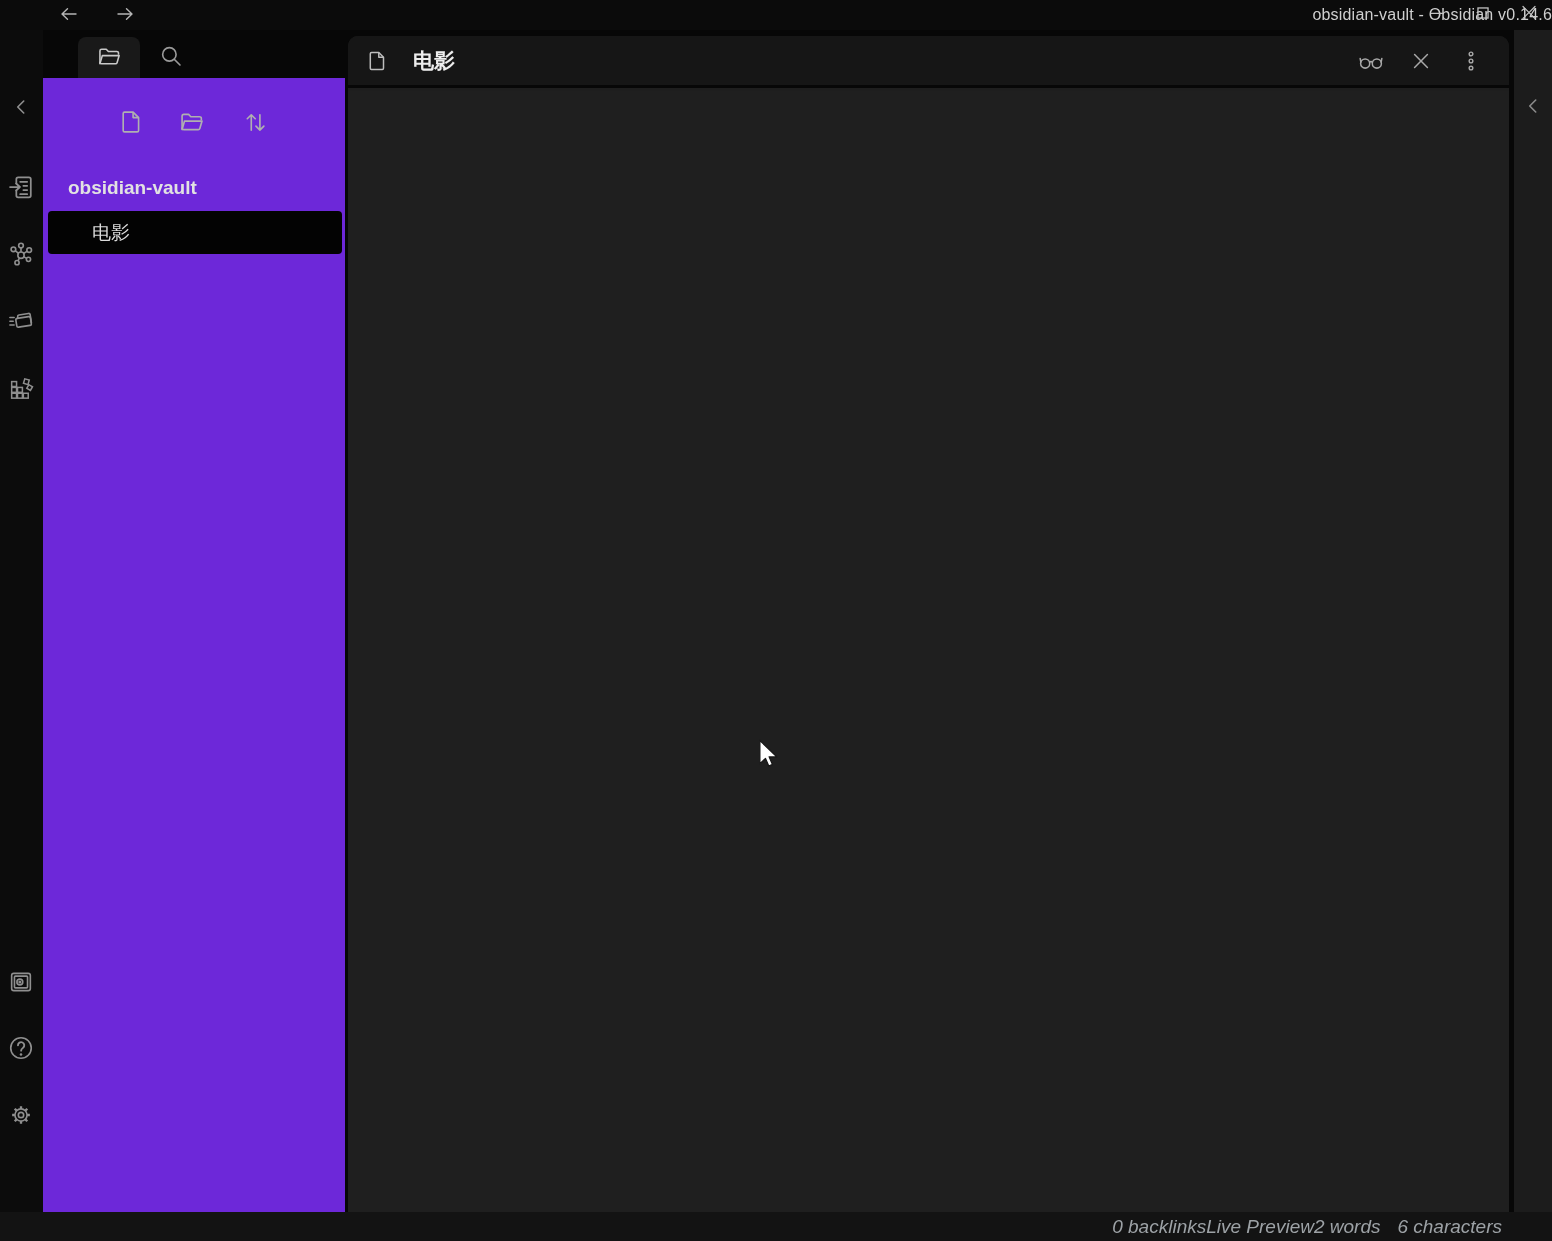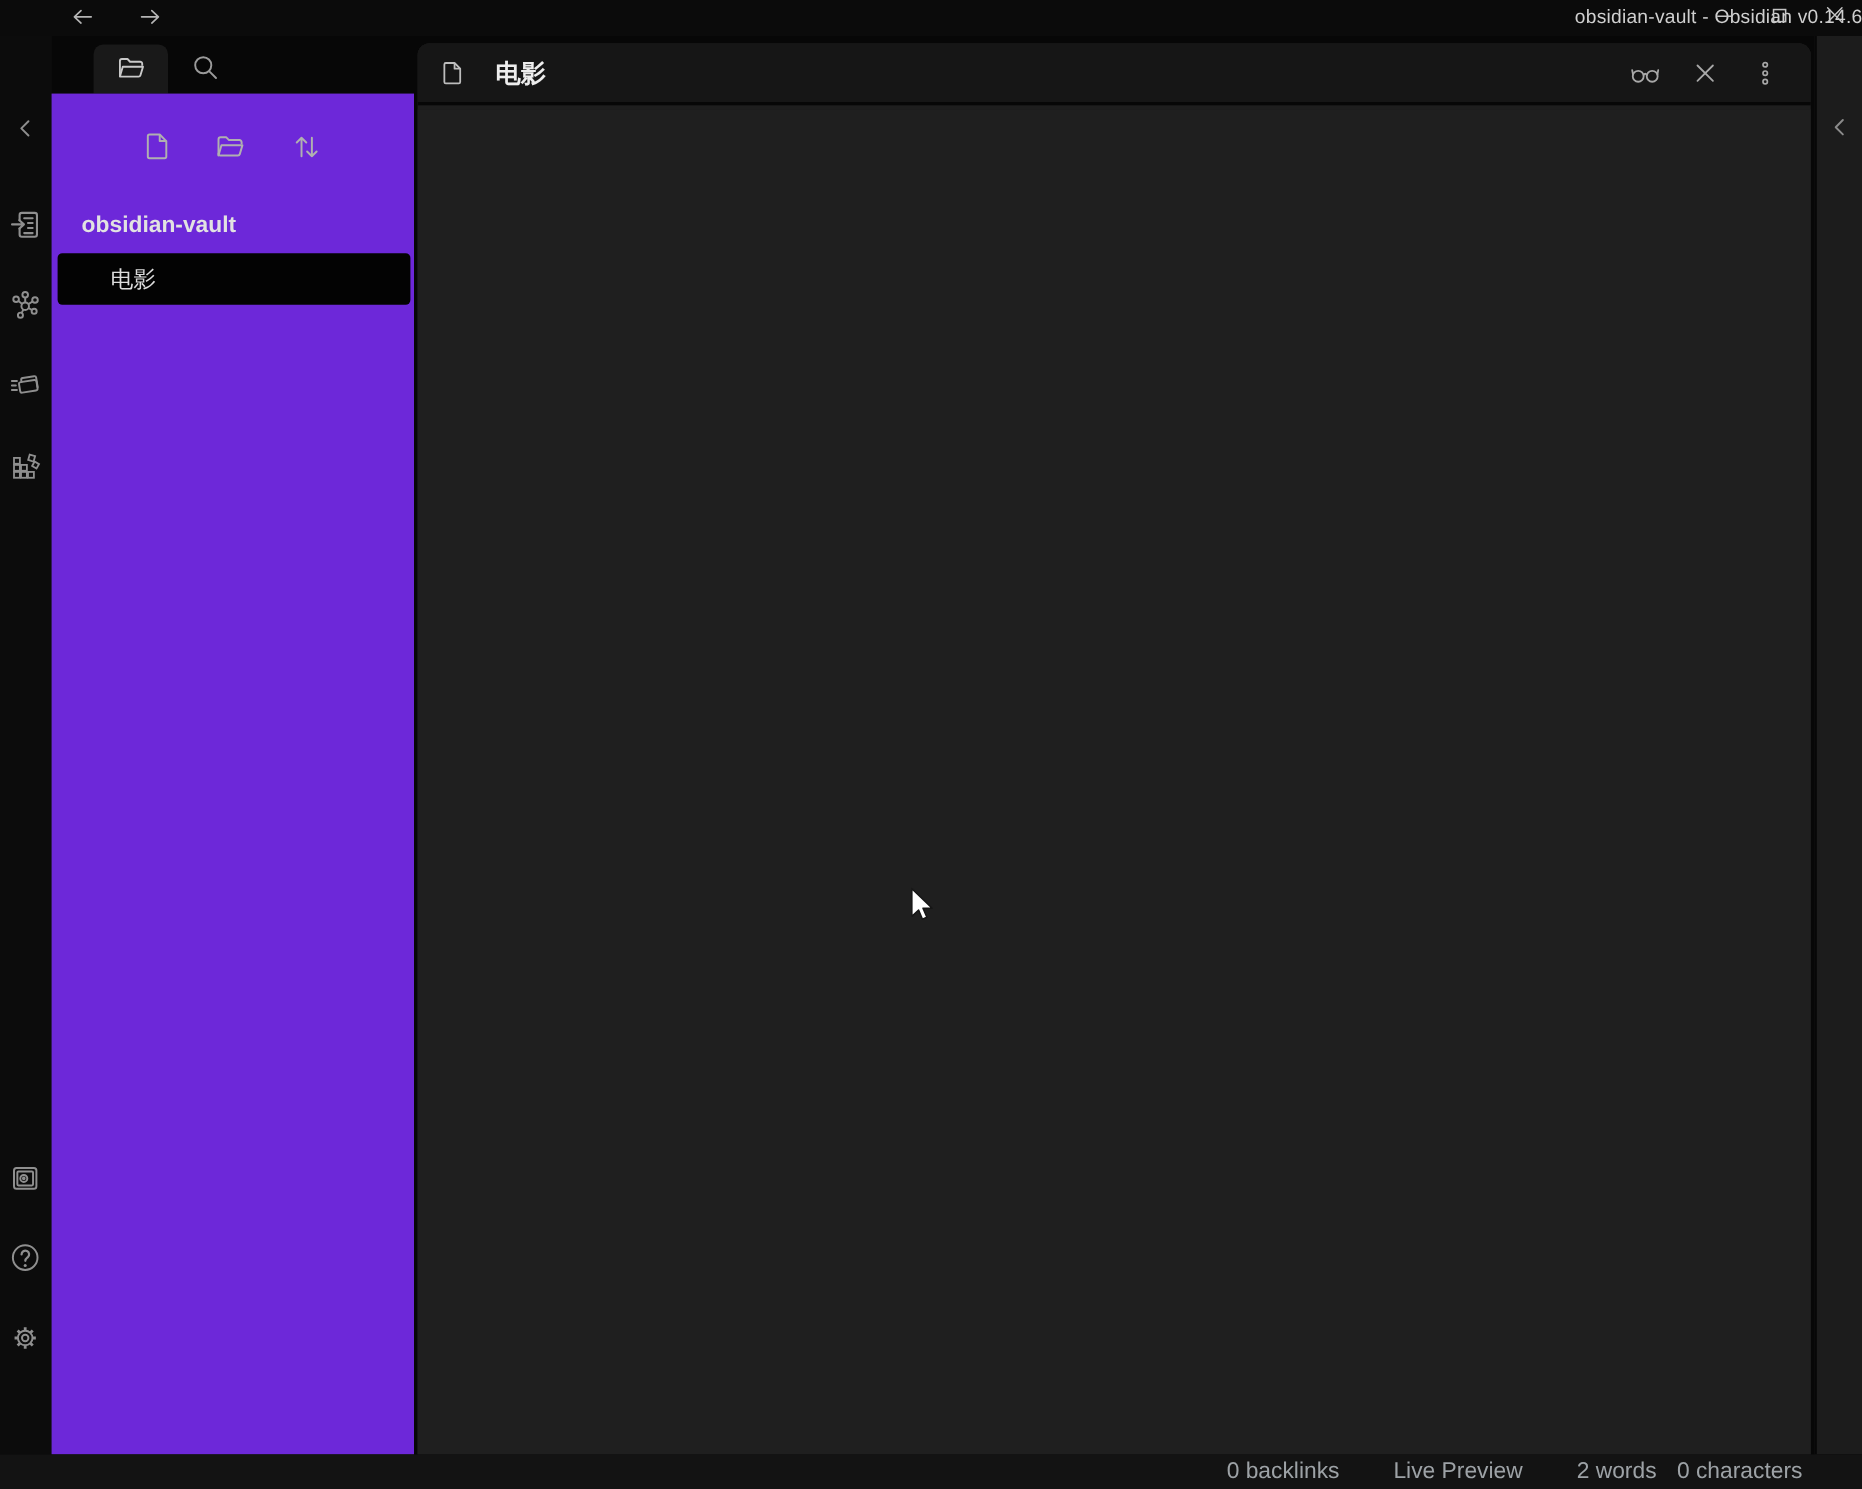--- a/index.html
+++ b/index.html
@@ -55,22 +55,22 @@
   
   .right-strip{position:absolute;left:1512px;top:30px;width:40px;height:1182px;background:#1c1c1c;
     border-left:2px solid #070707;box-sizing:border-box;}
   .right-strip .icon-btn{position:absolute;left:4px;top:61px;width:30px;height:30px;color:#8a8a8a;}
 
   
   .statusbar{position:absolute;left:0;top:1212px;width:1552px;height:29px;background:#131313;
     display:flex;align-items:center;justify-content:flex-end;box-sizing:border-box;
     padding-right:50px;font-size:19px;color:#9da2a6;}
   .status-item{white-space:nowrap;cursor:default;background:none;border:none;color:#9da2a6;
-    font-size:19px;padding:0;font-family:inherit;}
-  .gap45{margin-left:45px;} .gap17{margin-left:17px;}
+    font-size:19px;padding:0;font-family:inherit;font-style:italic;}
+  .gap45{} .gap17{margin-left:17px;}
 
   
   .mouse-cursor{position:absolute;left:753px;top:738px;z-index:99;pointer-events:none;}
 </style>
 </head>
 <body>
 
 <div class="window">
 
   <div class="titlebar">
@@ -316,21 +316,21 @@
             <path d="M14.5 6.5 L9 12 L14.5 17.5"></path>
           </svg>
       </span>
     </button>
   </div>
 
   <div class="statusbar">
     <button class="status-item">0 backlinks</button>
     <button class="status-item gap45">Live Preview</button>
     <span class="status-item gap45">2 words</span>
-    <span class="status-item gap17">0 characters</span>
+    <span class="status-item gap17">6 characters</span>
   </div>
 
   <div class="mouse-cursor">
     <svg width="30" height="30" viewBox="0 0 24 24">
       <path d="M5.5 2 L5.5 20.5 L10 16.3 L12.6 22.4 L15.5 21.1 L12.9 15.1 L19 15.1 Z" fill="#ffffff" stroke="#161616" stroke-width="1" stroke-linejoin="round"></path>
     </svg>
   </div>
 
 </div>
 

